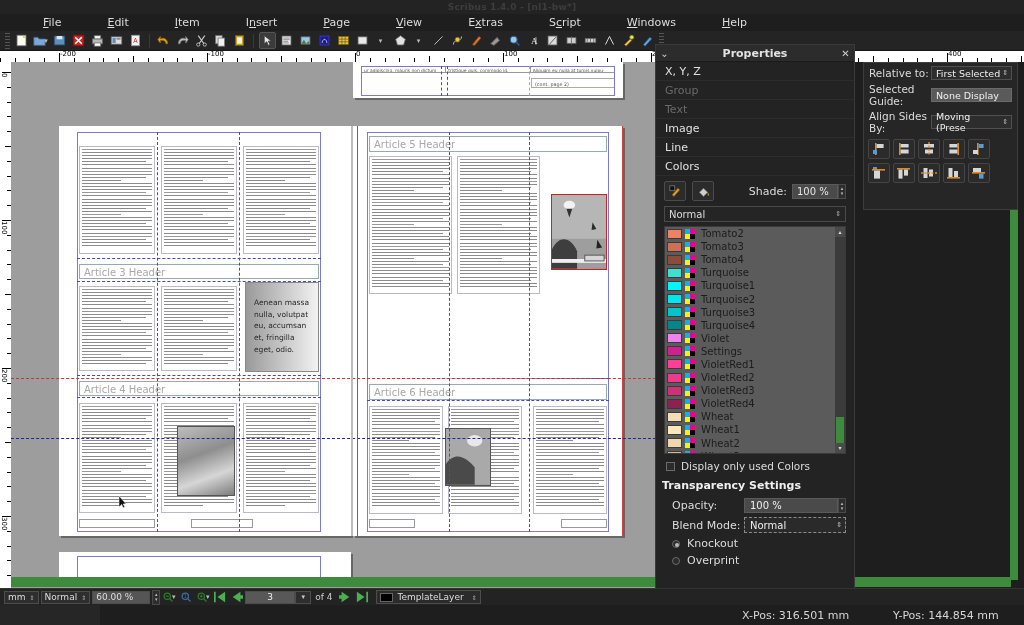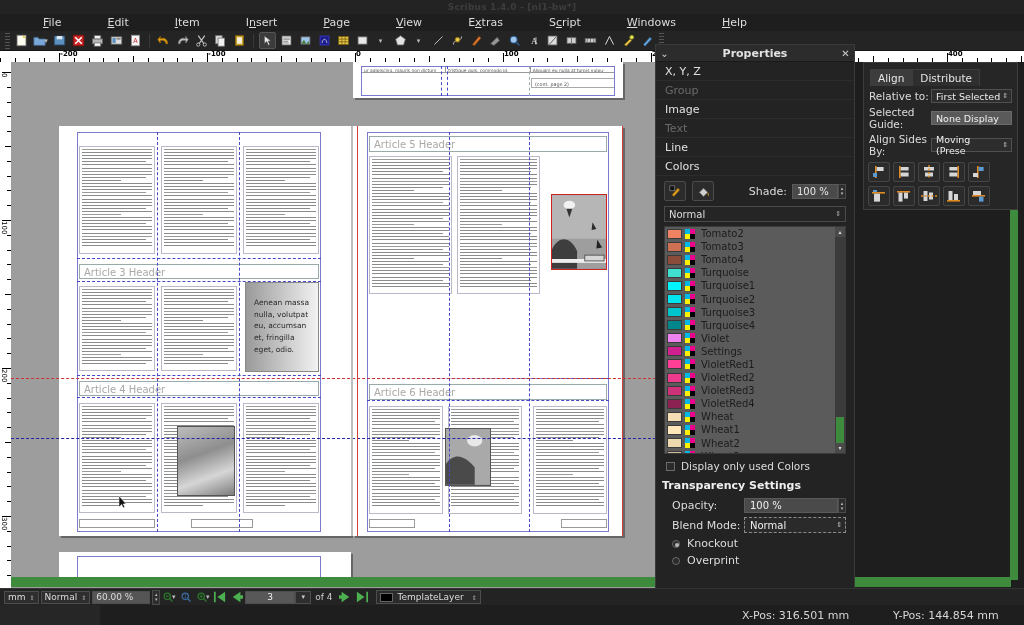--- a/index.html
+++ b/index.html
@@ -42,21 +42,21 @@
   .tbtn.sel{ background:#3b3b3b; border:1px solid #555; }
   .sep{ width:1px;height:14px;background:#3a3a3a;margin:0 4px; }
   .grip{ width:5px;height:16px;margin:0 2px;
          background:repeating-linear-gradient(to bottom,#555 0 1px,transparent 1px 3px); }
   .ic{ width:13px;height:13px; display:block; }
   .caret{ font-size:7px;color:#bbb; margin-left:-2px; }
 
   
   .hruler{
     position:absolute; top:51px; left:0; width:1024px; height:11px;
-    background:#ffffff; overflow:hidden;font-weight:bold;
+    background:#ffffff; overflow:hidden;
   }
   .hruler .tk{ position:absolute; bottom:0; width:1px; background:#000; }
   .hruler .lb{ position:absolute; top:-1px; font-size:7px; color:#000; font-family:"DejaVu Sans",sans-serif;}
   .vruler{
     position:absolute; top:62px; left:0; width:11px; height:528px;
     background:#ffffff; overflow:hidden;
   }
   .vruler .tk{ position:absolute; right:0; height:1px; background:#000; }
   .vruler .lb{ position:absolute; left:0px; font-size:7px; color:#000;
                writing-mode:vertical-rl; }
@@ -1087,25 +1087,25 @@
       <div class="pt">Properties</div>
       <div class="x">✕</div>
     </div>
 
     <div class="secrow">
         <span>X, Y, Z</span>
       </div>
     <div class="secrow dis">
         <span>Group</span>
       </div>
+    <div class="secrow dis">
+        <span>Text</span>
+      </div>
     <div class="secrow">
         <span>Image</span>
-      </div>
-    <div class="secrow dis">
-        <span>Text</span>
       </div>
     <div class="secrow">
         <span>Line</span>
       </div>
     <div class="secrow">
         <span>Colors</span>
       </div>
 
     <div class="colbar">
       <div class="cbtn">
@@ -1348,24 +1348,20 @@
       <span>Knockout</span>
     </div>
     <div class="radrow">
       <div class="rad"></div>
       <span>Overprint</span>
     </div>
   </div>
 
   <div class="alignTitle">Align and Distribute</div>
   <div class="align">
-    <div class="tabs">
-      <div class="tab act"><span>Align</span></div>
-      <div class="tab"><span>Distribute</span></div>
-    </div>
     <div class="arow">
       <div class="albl">Relative to:</div>
       <div class="acombo">
         <span>First Selected</span>
         <span class="ar">⇕</span>
       </div>
     </div>
     <div class="arow">
       <div class="albl">Selected Guide:</div>
       <div class="aflat">None Display</div>

